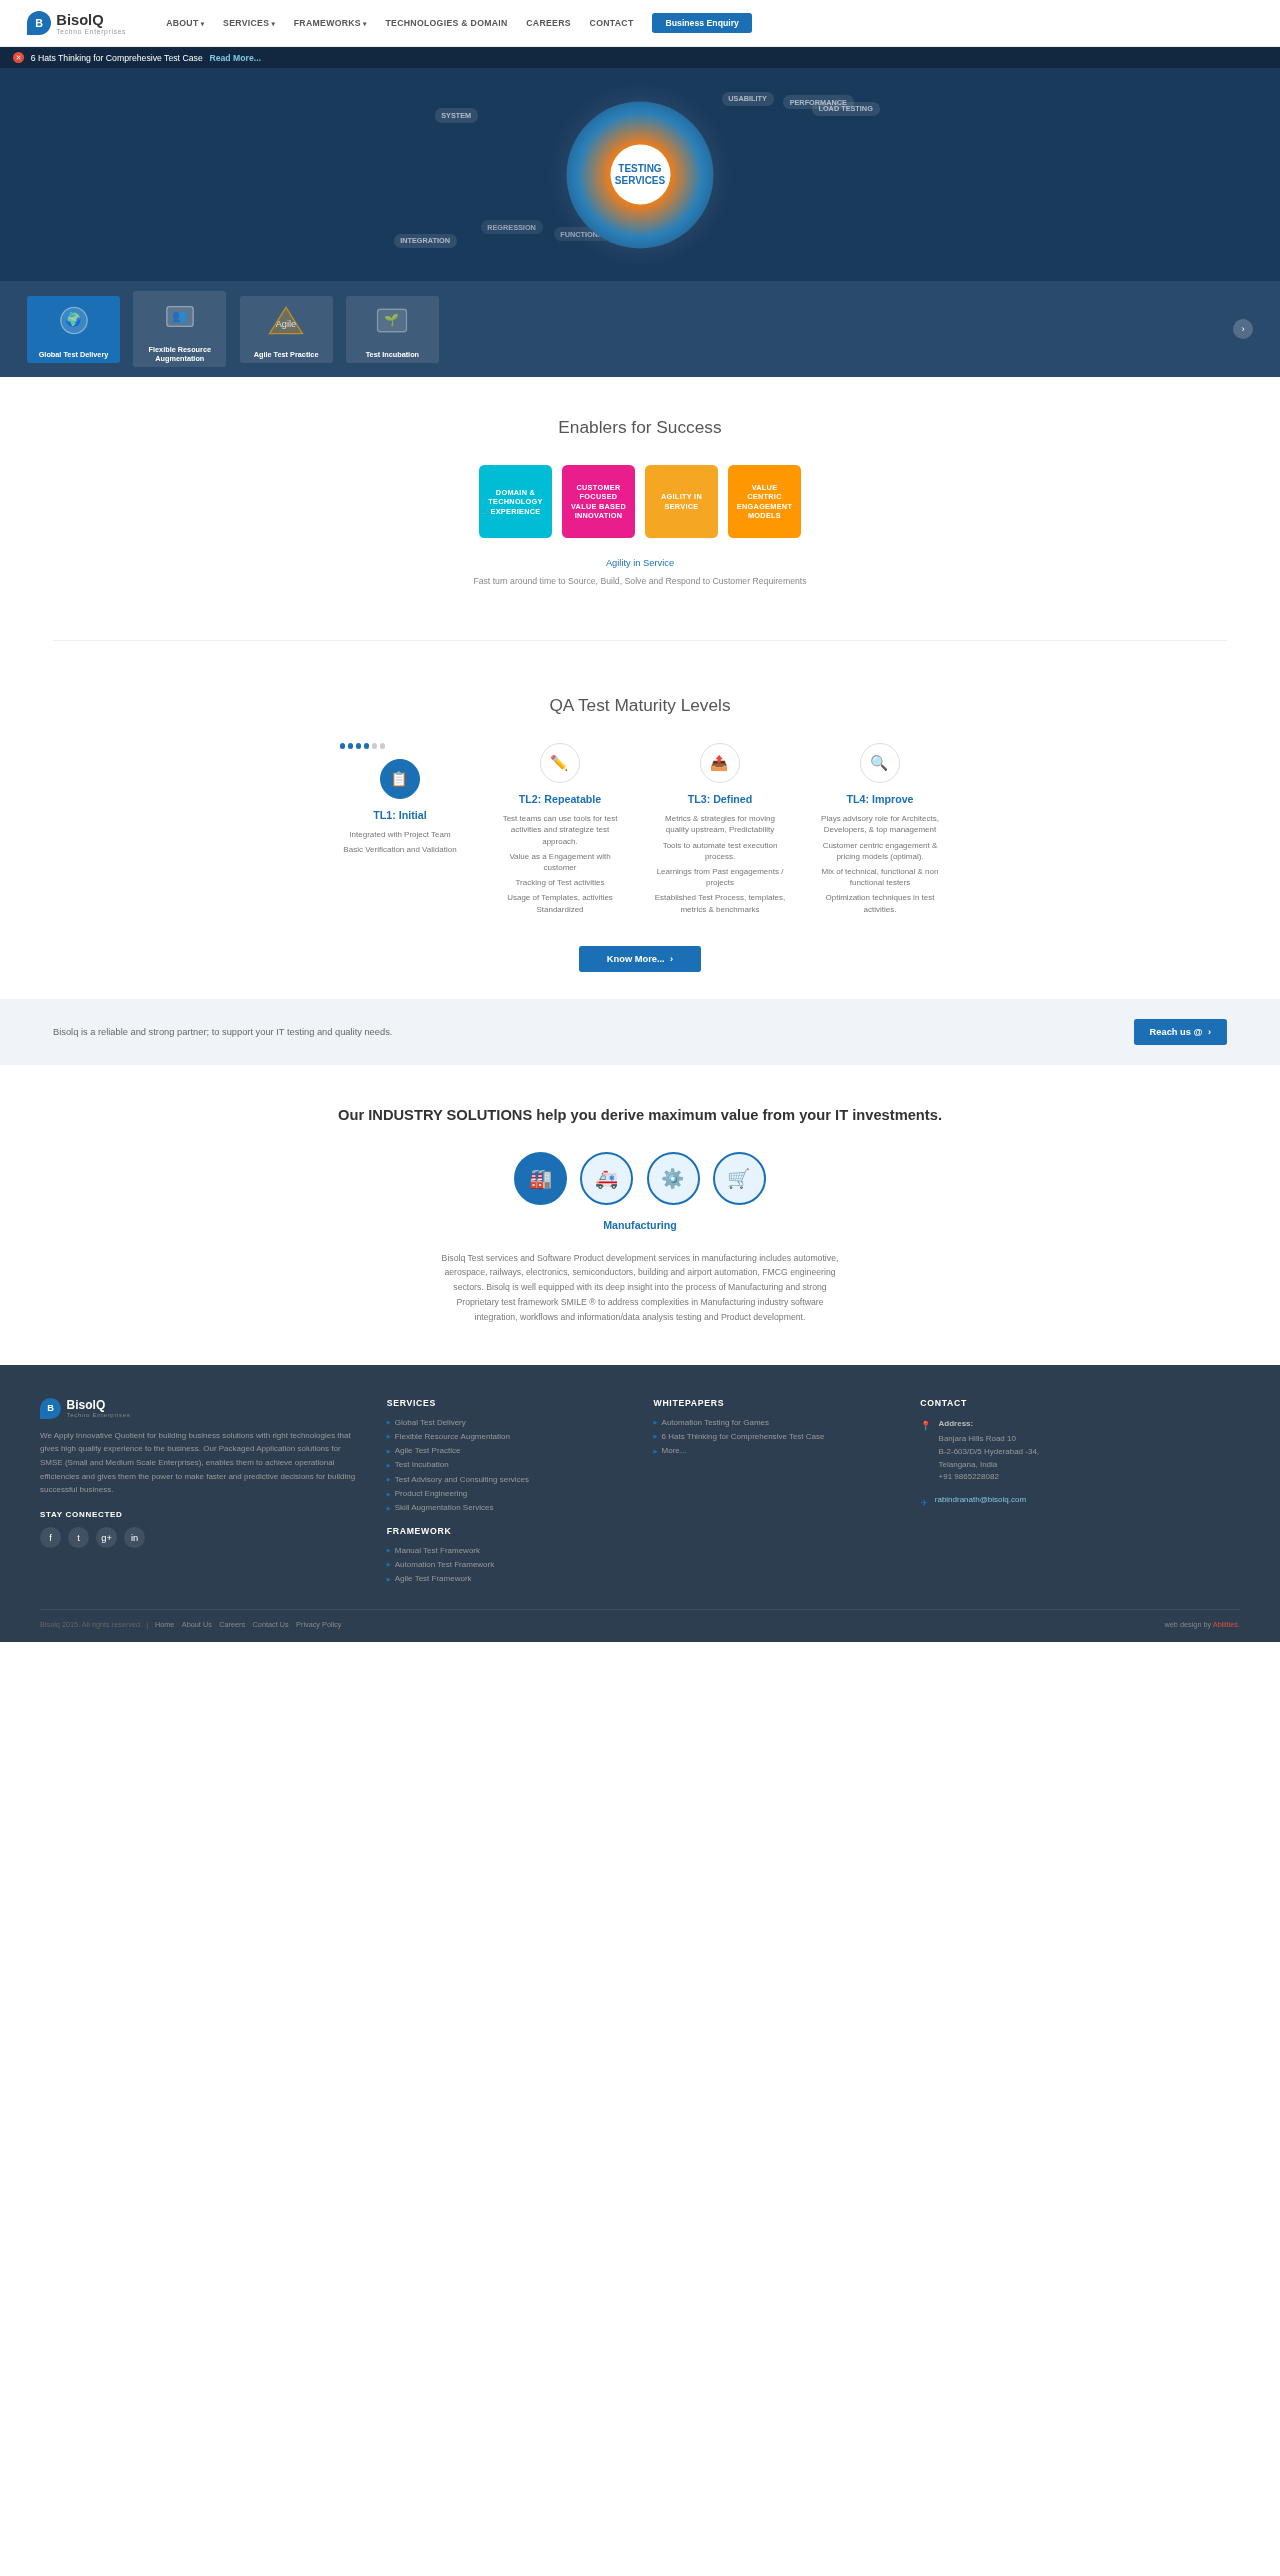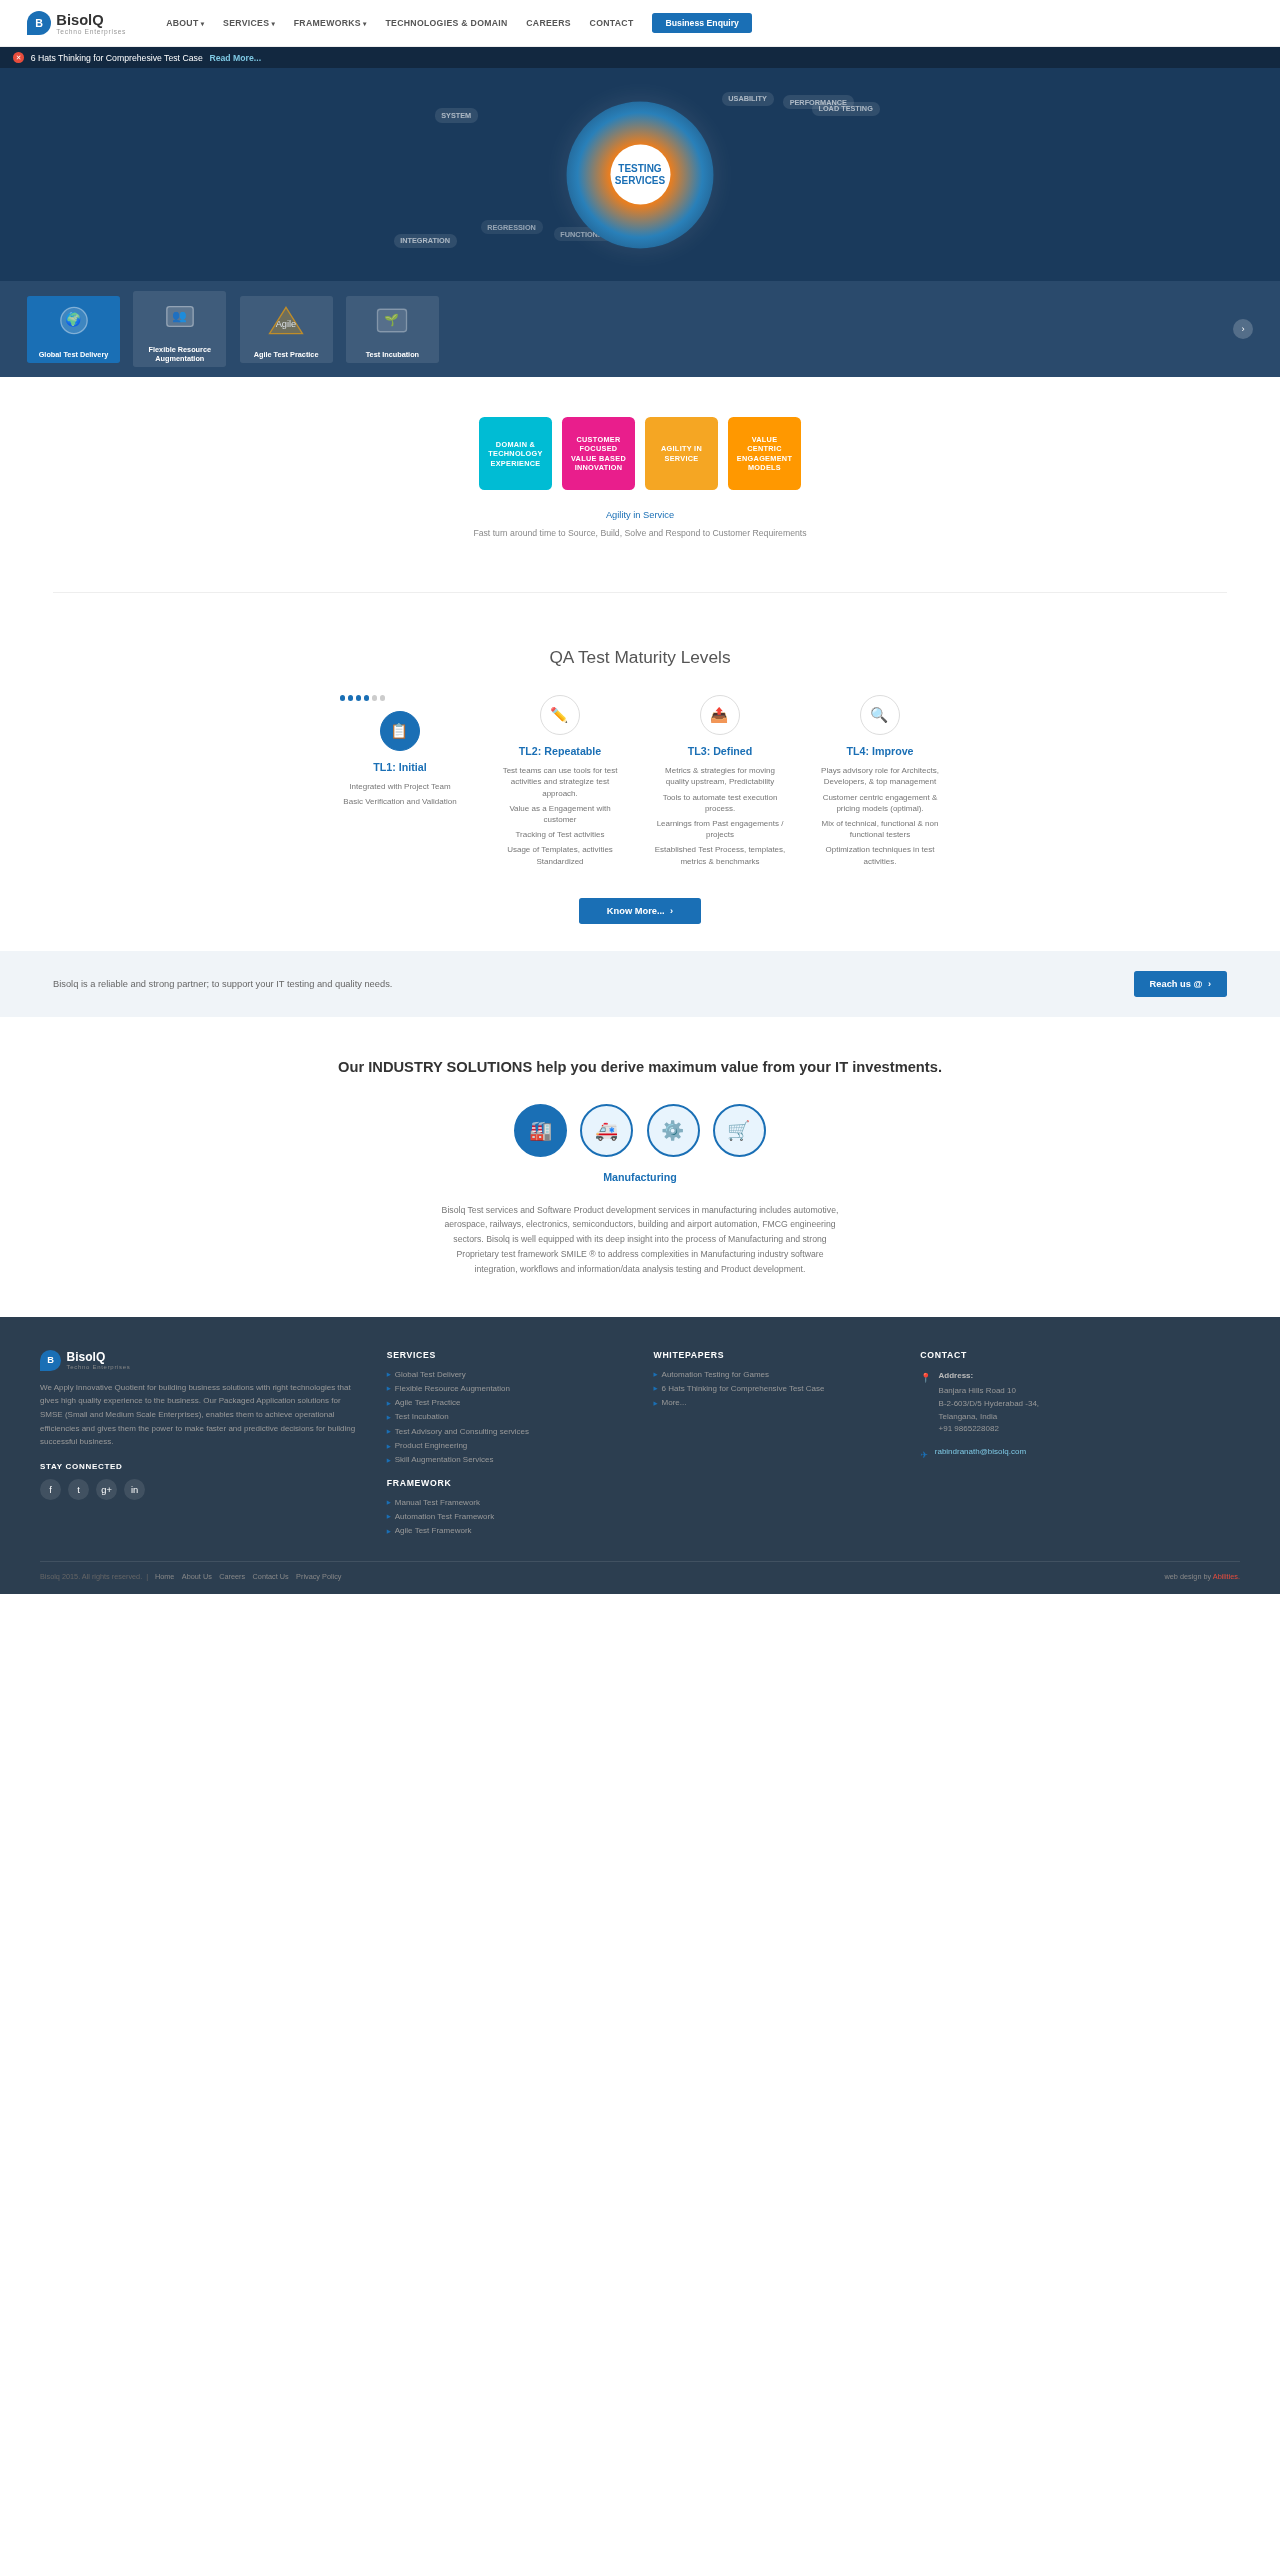--- a/index.html
+++ b/index.html
@@ -500,20 +500,21 @@
           <text x="30" y="30" text-anchor="middle" fill="white" font-size="18">🌱</text>
         </svg>
       </div>
       <div class="slide-label">Test Incubation</div>
     </div>
     <div class="slide-next">›</div>
   </div>
 </section>
 
 <section class="enablers-section">
+  <h2 class="section-title">Enablers for Success</h2>
   <div class="enablers-grid">
     <div class="enabler-card ec-teal">Domain &amp; Technology Experience</div>
     <div class="enabler-card ec-pink">Customer Focused Value Based Innovation</div>
     <div class="enabler-card ec-orange">Agility in Service</div>
     <div class="enabler-card ec-amber">Value Centric Engagement Models</div>
   </div>
   <a class="enablers-link">Agility in Service</a>
   <p class="enablers-desc">Fast turn around time to Source, Build, Solve and Respond to Customer Requirements</p>
 </section>
 

